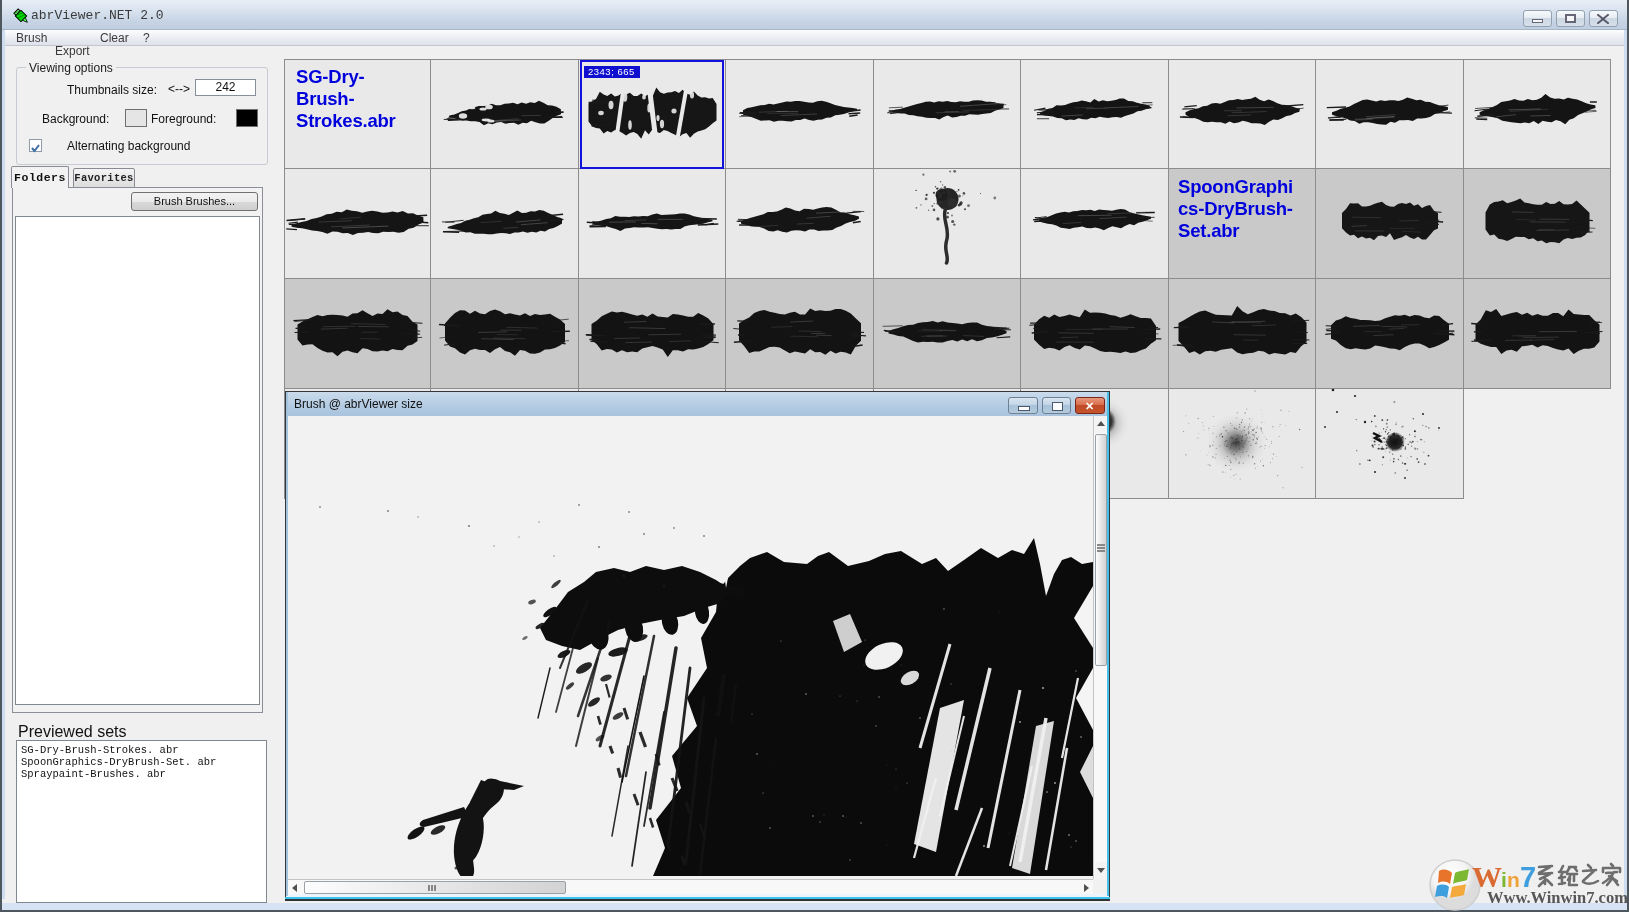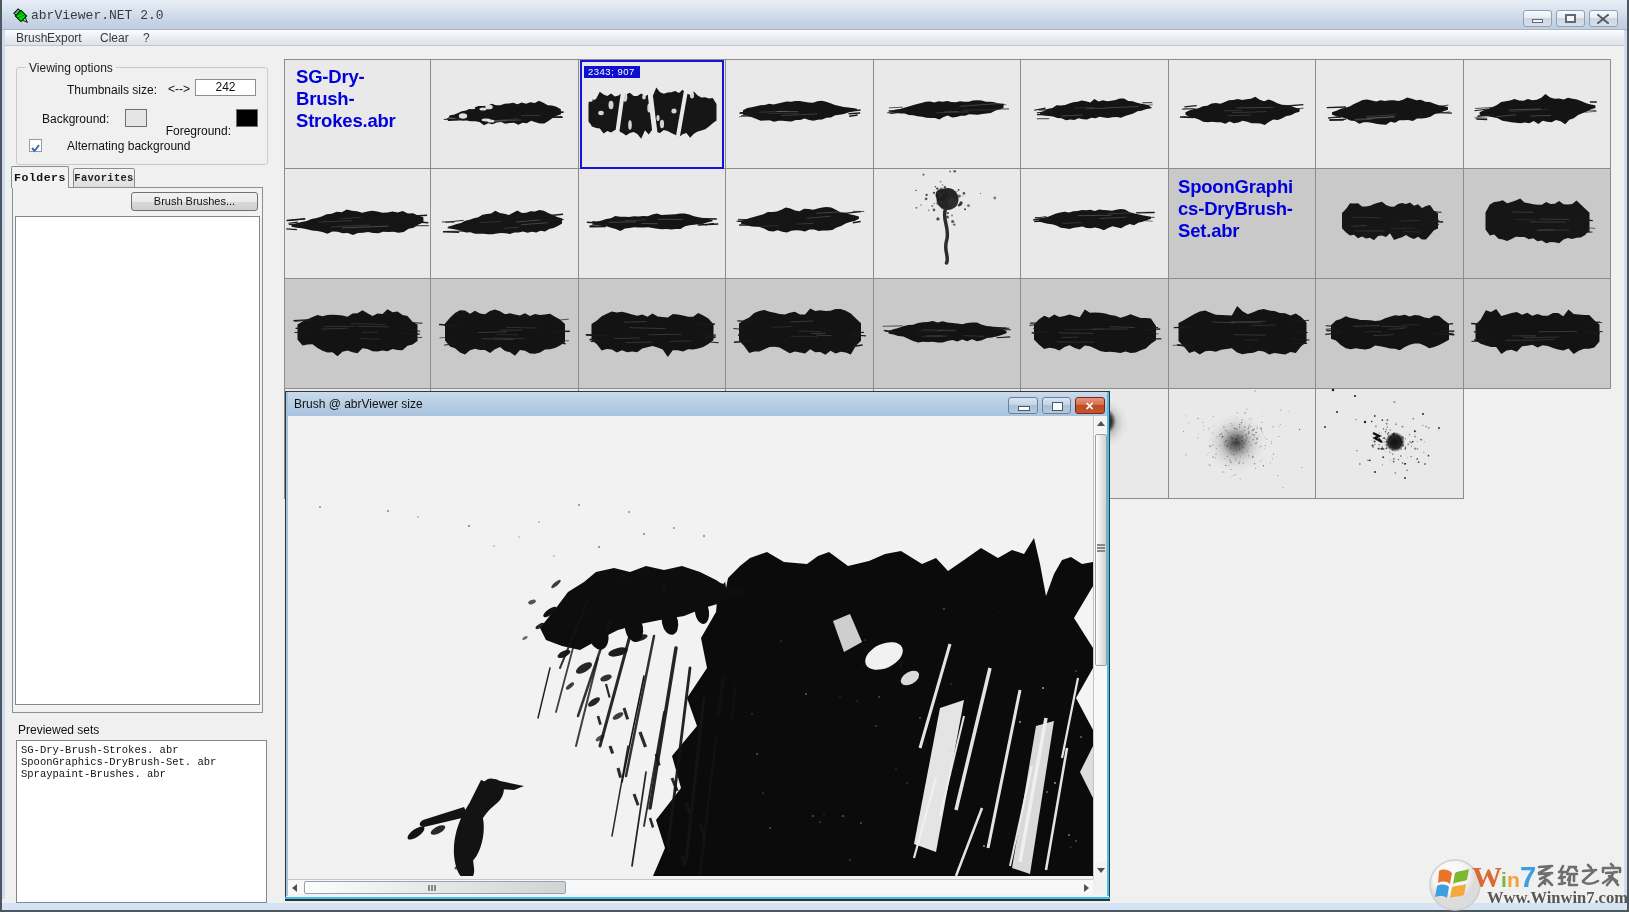--- a/index.html
+++ b/index.html
@@ -29,21 +29,21 @@
   border-radius:2px 2px 0 0;box-sizing:border-box;z-index:3;
   font-family:"Liberation Mono",monospace;font-size:11.5px;font-weight:bold;color:#111;text-align:center;line-height:21px;letter-spacing:0.5px;}
 #tabfav{left:73px;top:168px;width:62px;height:20px;background:linear-gradient(#f4f4f4,#dcdcdc);border:1px solid #888c92;
   border-radius:2px 2px 0 0;box-sizing:border-box;z-index:1;
   font-family:"Liberation Mono",monospace;font-size:10.5px;font-weight:bold;color:#222;text-align:center;line-height:19px;letter-spacing:0.3px;}
 #tabpage{left:12px;top:187px;width:251px;height:526px;background:#f2f2f2;border:1px solid #8a8f98;box-sizing:border-box;z-index:2;}
 #loadbtn{left:131px;top:192px;width:127px;height:19px;border:1px solid #707070;border-radius:3px;box-sizing:border-box;
   background:linear-gradient(#f2f2f2,#ebebeb 50%,#d9d9d9 50%,#cfcfcf);
   font-size:11px;color:#111;text-align:center;line-height:17px;z-index:4;position:absolute;}
 #folderlist{left:15px;top:216px;width:245px;height:489px;background:#fff;border:1px solid #82888f;box-sizing:border-box;z-index:4;}
-#prevlabel{left:18px;top:723px;font-size:12px;color:#111;}
+#prevlabel{left:18px;top:723px;font-size:16px;color:#111;}
 #prevbox{left:16px;top:740px;width:251px;height:163px;background:#fff;border:1px solid #82888f;box-sizing:border-box;
   font-family:"Liberation Mono",monospace;font-size:10.5px;color:#111;line-height:12px;padding:3px 0 0 4px;}
 .cell{position:absolute;box-sizing:border-box;border-right:1px solid #8c8c8c;border-bottom:1px solid #8c8c8c;}
 .lightc{background:#e9e9e9;}
 .darkc{background:#c9c9c9;}
 .settitle{position:absolute;font-size:18.5px;line-height:22px;color:#0000dd;z-index:2;font-weight:bold;letter-spacing:-0.2px;}
 #selcell{border:2px solid #1313dd;box-sizing:border-box;z-index:2;position:absolute;}
 #tooltip{left:584px;top:66px;background:#0f0fd0;color:#fff;font-size:9.5px;padding:1px 5px 1px 4px;z-index:3;line-height:9.5px;position:absolute;letter-spacing:0.5px;}
 #popup{left:285px;top:391px;width:825px;height:506px;background:#f1f1f1;
   border:1px solid #33373b;box-sizing:border-box;z-index:10;}
@@ -69,33 +69,33 @@
 <div class="abs winbtn" style="left:1556px;"></div>
 <div class="abs winbtn" style="left:1589px;"></div>
 
 <div class="abs" style="left:1532px;top:19px;width:11px;height:4px;background:#f4f6f8;border:1px solid #667;box-sizing:border-box;"></div>
 <div class="abs" style="left:1565px;top:14px;width:11px;height:9px;background:#f4f6f8;border:2px solid #667;box-sizing:border-box;"></div>
 <svg class="abs" style="left:1596px;top:13px;" width="14" height="12" viewBox="0 0 14 12">
 <path d="M2,1 L7,5 L12,1 L13,2 L8,6 L13,10 L12,11 L7,7 L2,11 L1,10 L6,6 L1,2 Z" fill="#556" stroke="#445" stroke-width="0.5"></path>
 </svg>
 <div class="abs" id="menubar">
   <span class="menuitem" style="left:16px;">Brush</span>
-  <span class="menuitem" style="left:47px;">Export</span>
+  <span class="menuitem" style="left:55px;margin-top:13px;">Export</span>
   <span class="menuitem" style="left:100px;">Clear</span>
   <span class="menuitem" style="left:143px;">?</span>
 </div>
 <div class="abs" id="bottomstrip"></div>
 <div class="abs" id="groupbox"></div>
 <div class="abs" id="gblabel">Viewing options</div>
 <div class="lbl" style="left:57px;top:83px;width:100px;text-align:right;">Thumbnails size:</div>
 <div class="lbl" style="left:168px;top:82px;">&lt;--&gt;</div>
 <div class="abs" id="thumbinput">242</div>
 <div class="lbl" style="left:42px;top:112px;width:80px;text-align:left;">Background:</div>
 <div class="abs" id="bgswatch"></div>
-<div class="lbl" style="left:151px;top:124px;width:80px;text-align:right;">Foreground:</div>
+<div class="lbl" style="left:151px;top:112px;width:80px;text-align:left;">Foreground:</div>
 <div class="abs" id="fgswatch"></div>
 <div class="abs" id="checkbox"><svg width="11" height="11" viewBox="0 0 11 11">
       <path d="M2,5 L4.5,8 L9,2" stroke="#3a6ea5" stroke-width="2" fill="none"></path>
     </svg></div>
 <div class="lbl" style="left:67px;top:139px;">Alternating background</div>
 <div class="abs" id="tabpage"></div>
 <div class="abs" id="tabfolders">Folders</div>
 <div class="abs" id="tabfav">Favorites</div>
 <div id="loadbtn">Brush Brushes...</div>
 <div class="abs" id="folderlist"></div>
@@ -1057,21 +1057,21 @@
     <circle cx="1041.0" cy="368.0" r="0.9" fill="#222"></circle>
     <circle cx="1139.0" cy="355.0" r="1.0" fill="#222"></circle>
     <circle cx="1155.0" cy="369.0" r="0.9" fill="#222"></circle>
     <circle cx="1091.0" cy="413.0" r="1.0" fill="#222"></circle>
     <circle cx="1121.0" cy="419.0" r="0.9" fill="#222"></circle>
     <circle cx="1141.0" cy="405.0" r="0.8" fill="#222"></circle>
 </svg>
 <div class="settitle" style="left:296px;top:66px;">SG-Dry-<br>Brush-<br>Strokes.abr</div>
 <div class="settitle" style="left:1178px;top:176px;">SpoonGraphi<br>cs-DryBrush-<br>Set.abr</div>
 <div id="selcell" style="left:580px;top:60px;width:144px;height:109px;"></div>
-<div id="tooltip">2343; 907</div>
+<div id="tooltip">2343; 665</div>
 
 <div class="abs" id="popup">
  <div class="abs" style="left:0;top:0;width:823px;height:24px;background:linear-gradient(#cadbec,#b3cbe2 60%,#a9c3de);"></div>
  <div class="abs" style="left:8px;top:5px;font-size:12px;color:#101010;">Brush @ abrViewer size</div>
  <div class="abs pbtn" style="left:722px;width:30px;border:1px solid #6f8094;background:linear-gradient(#d9e5f1,#c3d5e6 45%,#a8c2da 50%,#b5cbdc);">
    <div style="position:absolute;left:9px;top:8px;width:10px;height:3px;background:#fbfcfd;border:1px solid #4a5a6c;"></div>
     </div>
  <div class="abs pbtn" style="left:756px;width:29px;border:1px solid #6f8094;background:linear-gradient(#d9e5f1,#c3d5e6 45%,#a8c2da 50%,#b5cbdc);">
    <div style="position:absolute;left:9px;top:4px;width:9px;height:7px;background:#fbfcfd;border:1.5px solid #4a5a6c;"></div>
     </div>

